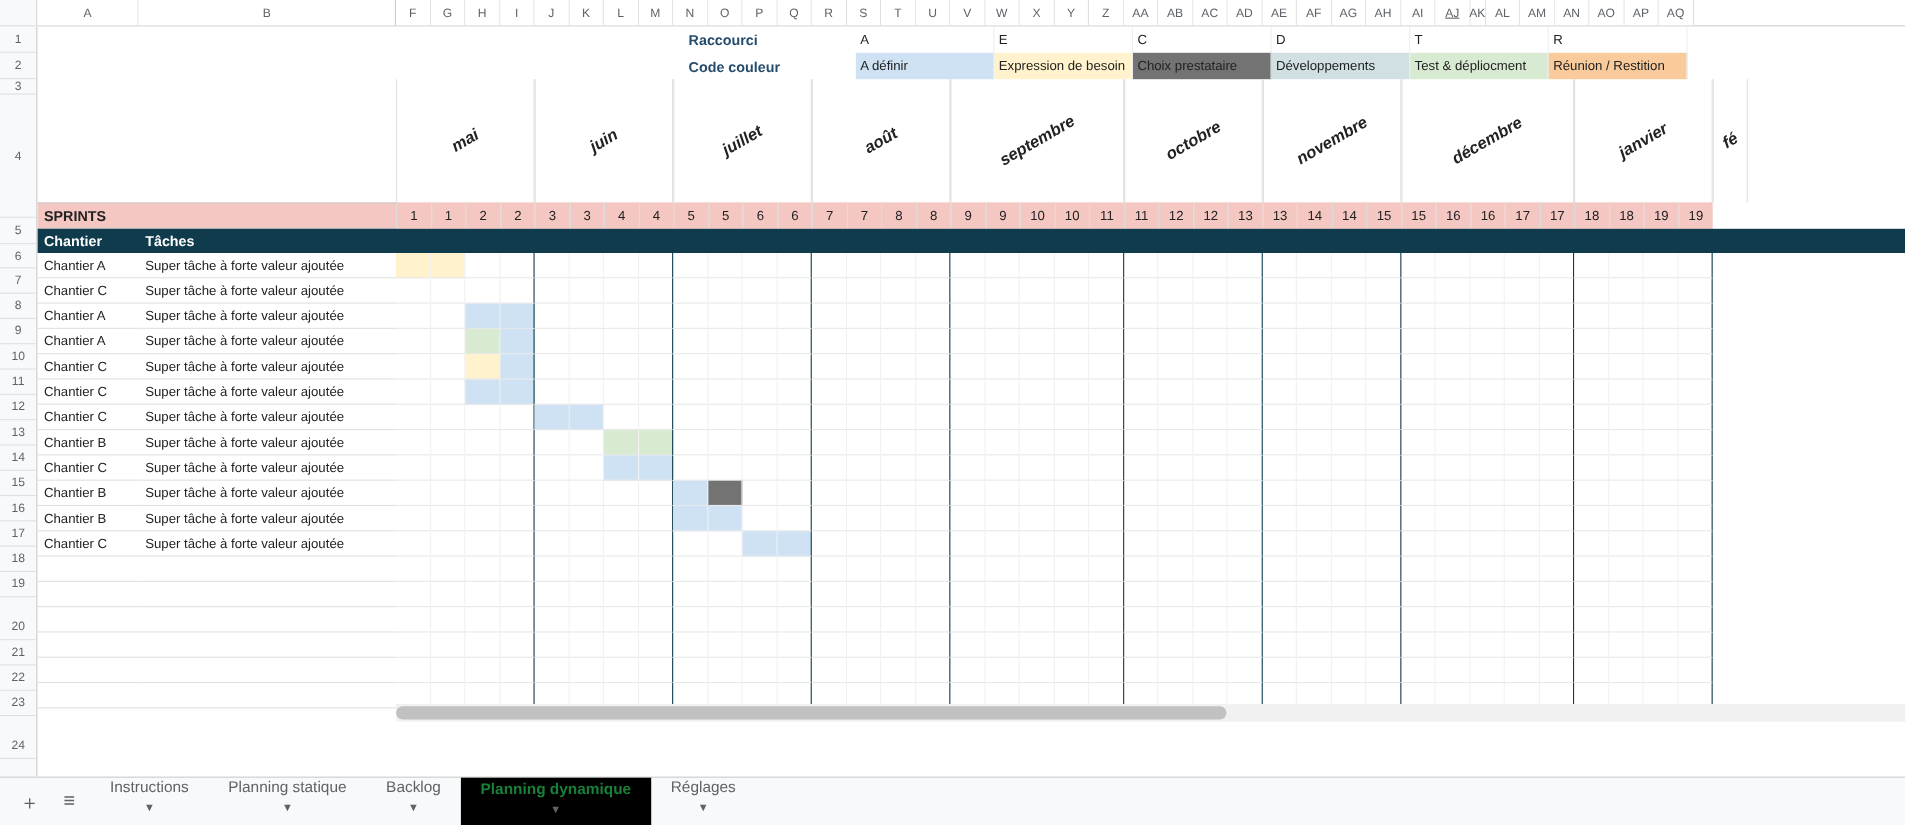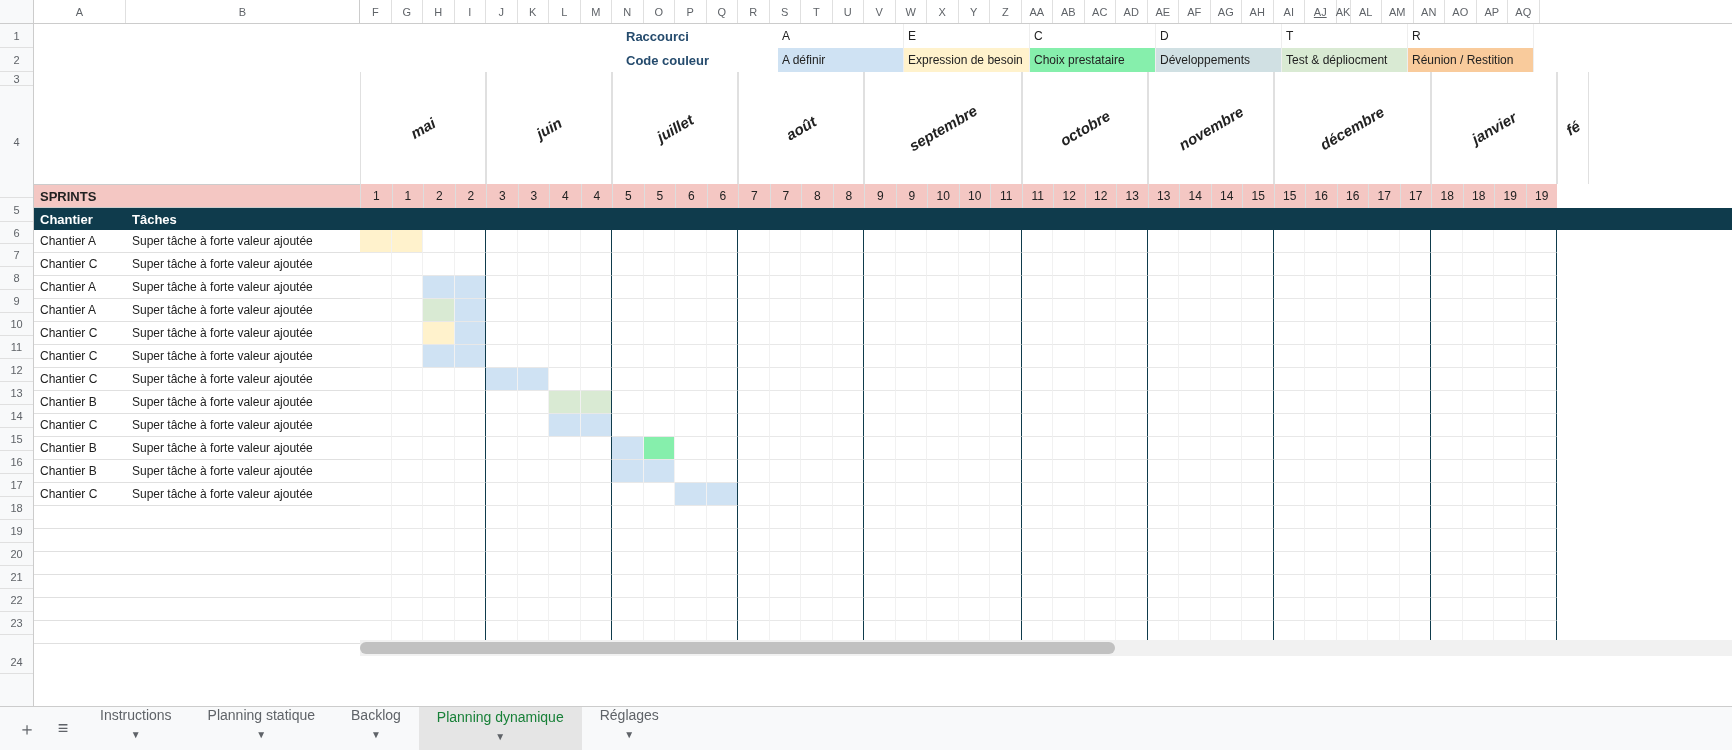--- a/index.html
+++ b/index.html
@@ -43,31 +43,31 @@
   .task-row .c-a { width: 92px; padding-left: 6px; display: flex; align-items: center; font-size: 12px; border-bottom: 1px solid #e0e0e0; }
   .task-row .c-b { width: 234px; padding-left: 6px; display: flex; align-items: center; font-size: 12px; border-bottom: 1px solid #e0e0e0; white-space: nowrap; }
 
   .gantt { position: absolute; left: 326px; top: 206px; }
   .grow { height: 23px; display: flex; }
   .gcell { width: 31.5px; height: 23px; border-right: 1px solid #f1f1f1; border-bottom: 1px solid #e8e8e8; }
   .gsep { border-right: 1.5px solid #0f3b4c !important; }
 
   .bottom-tabs { height: 44px; border-top: 1px solid #ccc; display: flex; align-items: center; background: #f8f9fa; padding-left: 10px; gap: 2px; }
   .tab-btn { padding: 0 18px; height: 44px; display: flex; align-items: center; gap: 6px; color: #5f6368; font-size: 14px; cursor: pointer; flex-direction: column; }
-  .tab-btn.active { background: #e5e5e5; color: #188038; font-weight: 400; border-top: 2px solid transparent; }
+  .tab-btn.active { background: #000000; color: #188038; font-weight: 700; border-top: 2px solid transparent; }
   .tab-icon-btn { width: 34px; height: 34px; display: flex; align-items: center; justify-content: center; color: #5f6368; font-size: 18px; cursor: pointer; }
   .caret { font-size: 10px; color: #5f6368; }
 
   .hscroll { position: absolute; left: 326px; right: 0; bottom: 0; height: 16px; background: #f1f1f1; }
   .hscroll-thumb { position: absolute; left: 0; top: 2px; height: 12px; width: 55%; background: #c1c1c1; border-radius: 6px; }
 
   
   .c-adef  { background: #cfe2f3; }
   .c-expr  { background: #fff2cc; }
-  .c-choix { background: #86efac; }
+  .c-choix { background: #737373; }
   .c-dev   { background: #d0e0e3; }
   .c-test  { background: #d9ead3; }
   .c-reu   { background: #f9cb9c; }
 
 </style>
 </head>
 <body>
 
 <div class="viewport">
 
@@ -131,21 +131,21 @@
         <div class="rn" style="height: 23px;">10</div>
         <div class="rn" style="height: 23px;">11</div>
         <div class="rn" style="height: 23px;">12</div>
         <div class="rn" style="height: 23px;">13</div>
         <div class="rn" style="height: 23px;">14</div>
         <div class="rn" style="height: 23px;">15</div>
         <div class="rn" style="height: 23px;">16</div>
         <div class="rn" style="height: 23px;">17</div>
         <div class="rn" style="height: 23px;">18</div>
         <div class="rn" style="height: 23px;">19</div>
-        <div class="rn" style="height: 23px;">20</div>
+        <div class="rn" style="height: 23px; margin-top: 16px;">20</div>
         <div class="rn" style="height: 23px;">21</div>
         <div class="rn" style="height: 23px;">22</div>
         <div class="rn" style="height: 23px;">23</div>
         <div class="rn" style="height: 23px; margin-top: 16px;">24</div>
       </div>
 
     <div class="grid" id="grid">
 
 
       <div class="legend-row" style="left:588px; top:0">

